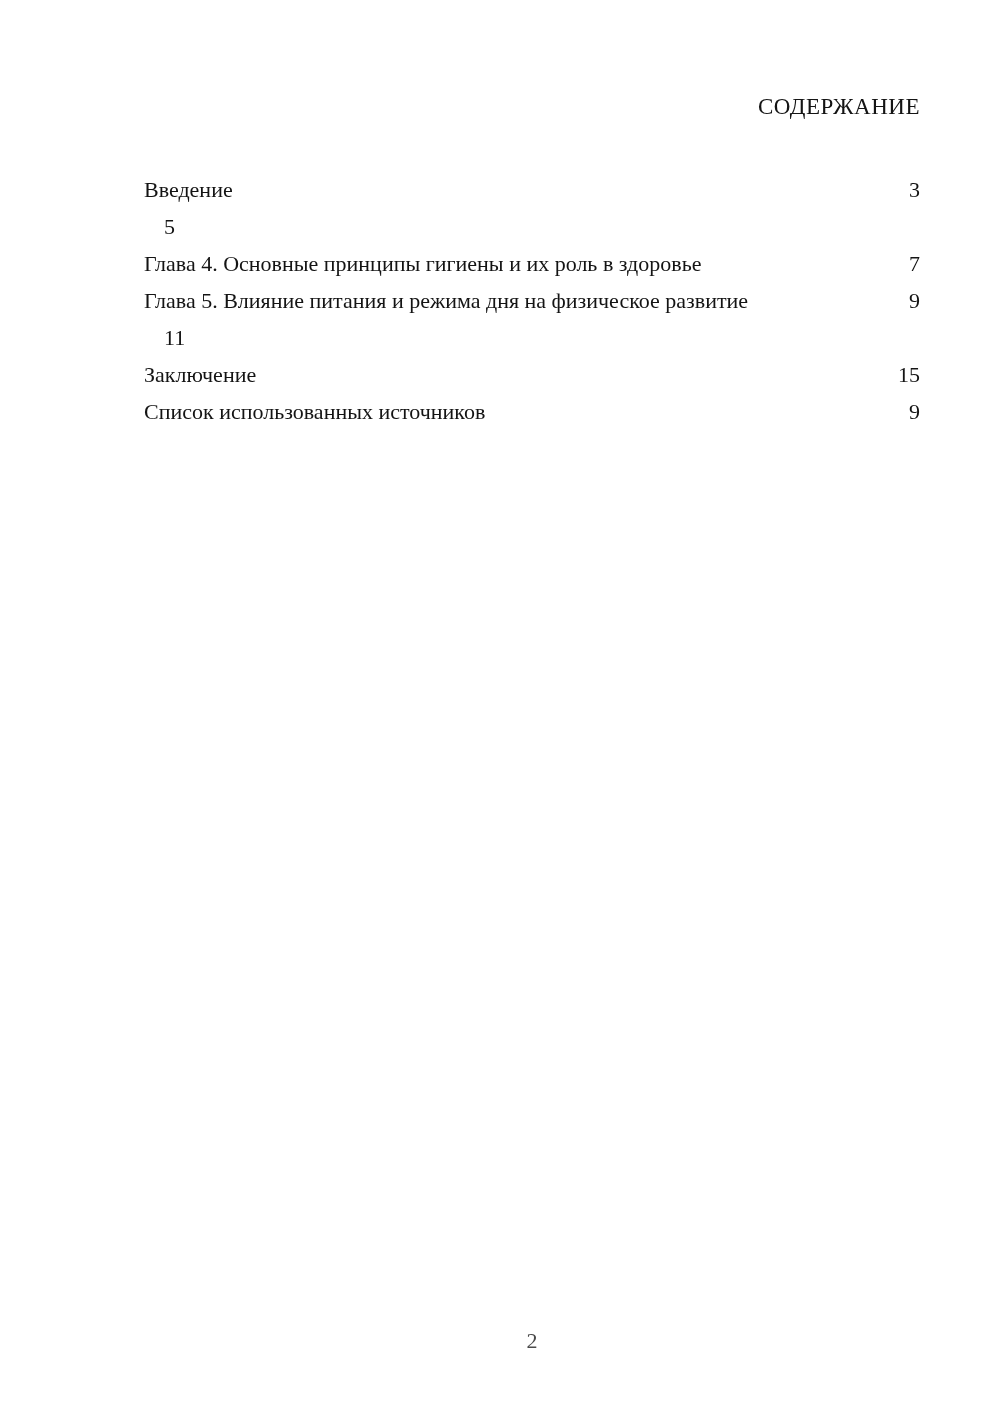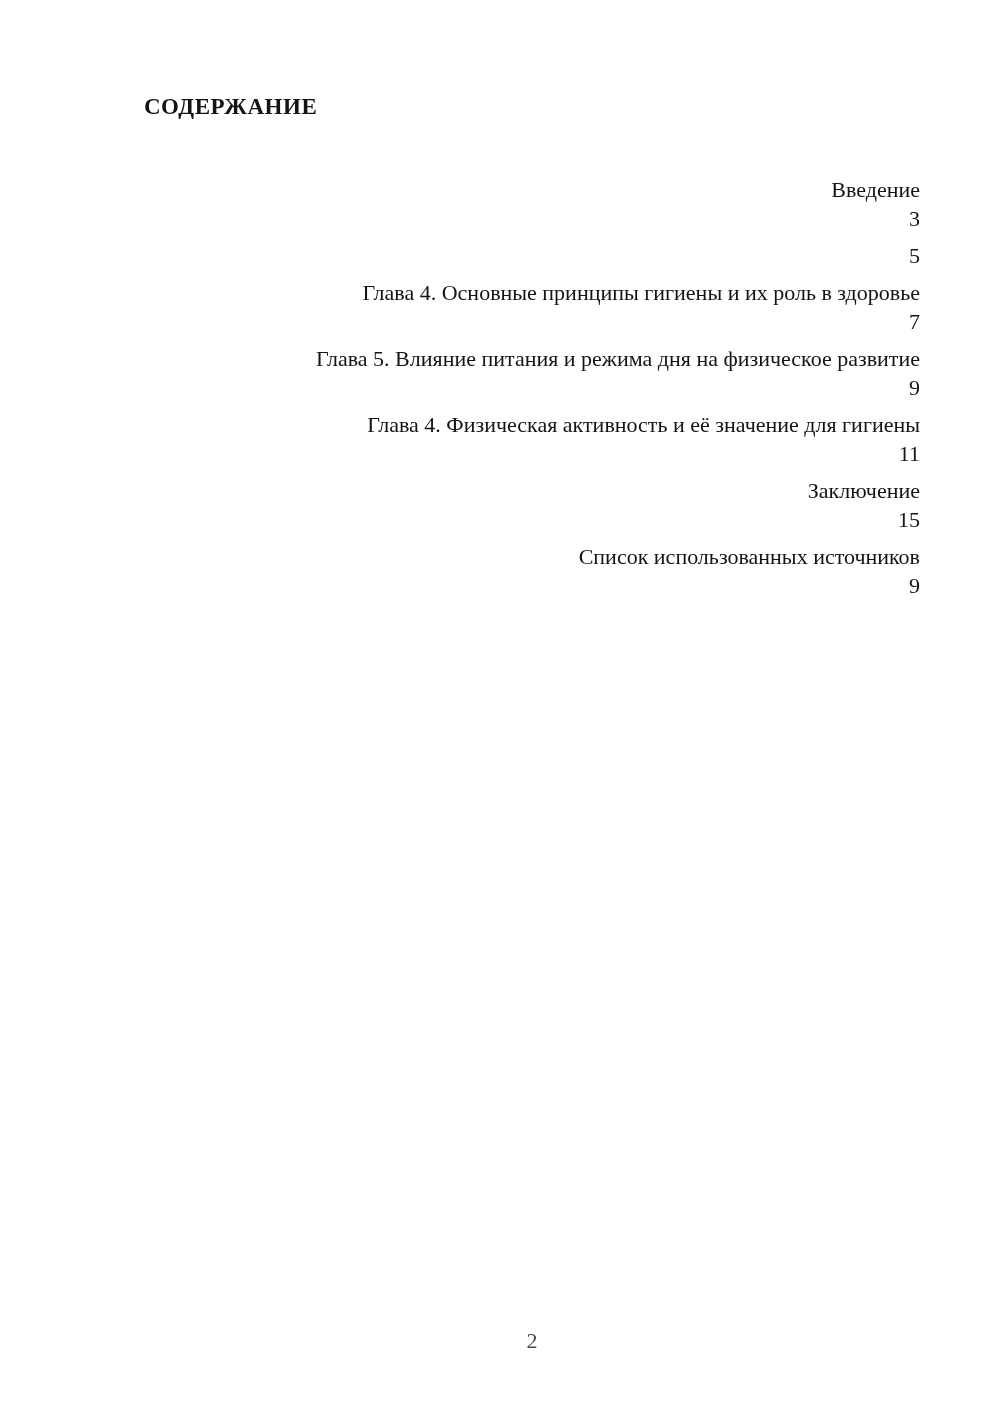--- a/index.html
+++ b/index.html
@@ -14,36 +14,35 @@
     background: #ffffff;
     box-sizing: border-box;
     padding: 92px 80px 0 144px;
     font-family: "Liberation Serif", "DejaVu Serif", serif;
     color: #141414;
     overflow: hidden;
   }
   .doc-title {
     margin: 0;
     font-size: 23px;
-    font-weight: bold;
-    text-align: left;
+    font-weight: normal;
+    text-align: right;
     letter-spacing: 0.5px;
     line-height: 30px;
   }
   .toc {
     margin-top: 53px;
   }
   .toc-row {
     display: flex;
     justify-content: space-between;
     align-items: flex-end;
     font-size: 22px;
     line-height: 29px;
     margin-bottom: 8px;
-    flex-direction: column;
   }
   .toc-label {
     white-space: pre-line;
     max-width: 710px;
   }
   .toc-page {
     flex: 0 0 auto;
     text-align: right;
     padding-left: 20px;
   }
@@ -78,21 +77,20 @@
     <span class="toc-label">Глава 4. Основные принципы гигиены и их роль в здоровье</span>
     <span class="toc-page">7</span>
   </div>
 
   <div class="toc-row">
     <span class="toc-label">Глава 5. Влияние питания и режима дня на физическое развитие</span>
     <span class="toc-page">9</span>
   </div>
 
   <div class="toc-row">
-    <span class="toc-label">Глава 4. Физическая активность и её значение для гигиены</span>
     <span class="toc-page">11</span>
   </div>
 
 
   <div class="toc-row">
     <span class="toc-label">Заключение</span>
     <span class="toc-page">15</span>
   </div>
 
   <div class="toc-row">

